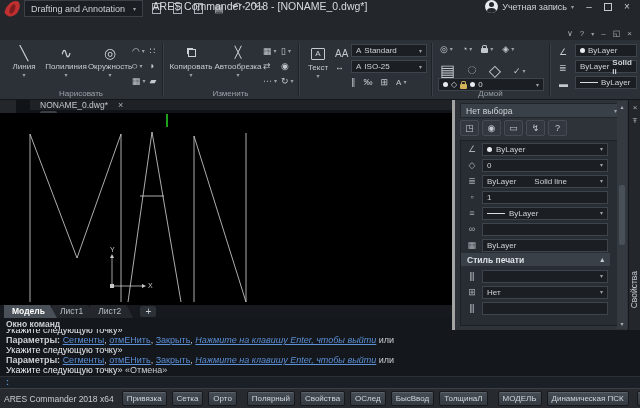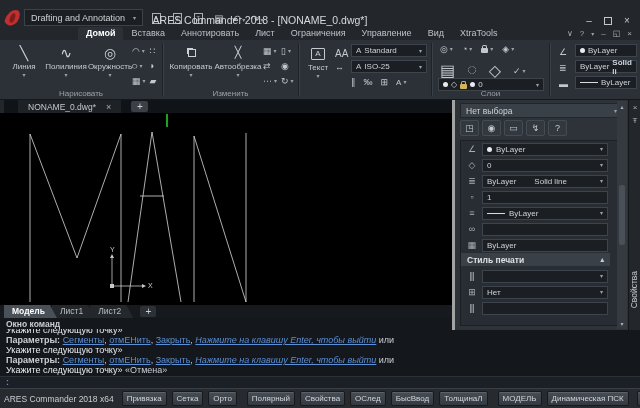--- a/index.html
+++ b/index.html
@@ -1,21 +1,21 @@
 <!DOCTYPE html>
 <html><head>
 <meta charset="utf-8">
 <style>
 *{margin:0;padding:0;box-sizing:border-box;font-family:"Liberation Sans",sans-serif;}
 html,body{width:640px;height:408px;overflow:hidden;background:#17191d;}
 #app{position:absolute;width:640px;height:408px;background:#23272c;color:#c8cdd2;overflow:hidden;}
 .abs{position:absolute;}
 
 
-#titlebar{left:0;right:0;top:0;height:26px;display:flex;align-items:flex-end;padding:0 6px;gap:5px;background:#23272c;}
+#titlebar{left:0;right:0;top:0;height:26px;display:flex;align-items:flex-start;padding:0 6px;gap:5px;background:#23272c;}
 #logo{width:13px;height:17px;position:relative;flex:0 0 13px;}
 #logo:before{content:"";position:absolute;inset:0;background:#c03030;border-radius:70% 30% 60% 40%/80% 40% 60% 20%;transform:rotate(18deg);}
 #logo:after{content:"";position:absolute;left:4px;top:4px;width:5px;height:10px;background:#7e1d1d;border-radius:60% 40% 60% 40%;transform:rotate(15deg);}
 #workspace{height:17px;background:#1b1f23;border:1px solid #3c4249;display:flex;align-items:center;gap:8px;padding:0 6px;font-size:9px;color:#cdd2d7;}
 .tb-btn{width:16px;height:16px;display:flex;align-items:center;justify-content:center;color:#b9bfc6;font-size:10px;}
 .pg{width:9px;height:11px;border:1px solid #a9afb6;font-size:7px;line-height:9px;text-align:center;color:#a9afb6;}
 .undo-g{display:flex;align-items:center;font-size:11px;color:#b9bfc6;gap:1px;}
 .caret{font-size:6px;color:#9aa0a7;line-height:6px;}
 #tb-title{position:absolute;left:60px;right:180px;text-align:center;font-size:10.5px;color:#d6dade;pointer-events:none;}
 #tb-right{margin-left:auto;display:flex;align-items:center;gap:8px;z-index:2;}
@@ -50,21 +50,21 @@
 .rfield{position:absolute;height:13px;background:#1b1f24;border:1px solid #3e444b;display:flex;align-items:center;gap:3px;padding:0 4px;font-size:8px;color:#ced3d8;}
 .rfield .caret{margin-left:auto;}
 .mlock{width:7px;height:5px;background:#d4b45a;border-radius:1px;position:relative;margin-top:3px;}
 .mlock:before{content:"";position:absolute;left:1px;top:-3px;width:3px;height:3px;border:1px solid #d4b45a;border-bottom:none;border-radius:2px 2px 0 0;}
 .mlock.gray{background:#c2c8ce;}
 .mlock.gray:before{border-color:#c2c8ce;}
 .swatch-dot{width:5px;height:5px;border-radius:50%;background:#e8ecf0;flex:0 0 5px;}
 .swatch-line{width:18px;height:1px;background:#d8dce0;flex:0 0 18px;}
 
 
-#doctabs{left:4px;top:100px;width:452px;height:13px;background:#101317;display:flex;align-items:stretch;padding-left:14px;}
+#doctabs{left:16px;top:100px;width:452px;height:13px;background:#101317;display:flex;align-items:stretch;padding-left:14px;flex-direction:column;}
 #doc-tab{display:flex;align-items:center;gap:10px;padding:0 10px;background:#1e2227;font-size:8.5px;color:#c3c8cd;}
 #doc-close{font-size:9px;color:#aab0b7;cursor:pointer;}
 #doc-new{margin:1px 0 1px 10px;width:17px;background:#3a4046;border-radius:2px;color:#cdd2d7;font-size:10px;line-height:11px;text-align:center;}
 
 
 #canvas{left:0;top:113px;width:452px;height:192px;background:#000;}
 
 
 #sheettabs{left:0;top:305px;width:452px;height:13px;background:#16191d;display:flex;align-items:stretch;padding-left:4px;}
 .sheet-tab{height:13px;padding:0 12px 0 8px;font-size:8.5px;line-height:13px;color:#b6bcc2;background:#24282d;clip-path:polygon(0 0,calc(100% - 7px) 0,100% 100%,0 100%);margin-right:-5px;cursor:pointer;}
@@ -140,37 +140,32 @@
     <div class="undo-g">
         <span>↶</span>
         <span class="caret">▾</span>
       </div>
     <div class="undo-g">
         <span>↷</span>
         <span class="caret">▾</span>
       </div>
     <div id="tb-title">ARES Commander 2018 - [NONAME_0.dwg*]</div>
     <div id="tb-right">
+      <div id="account">
+        <span id="avatar"></span>
+        <span>Учетная запись</span>
+        <span class="caret">▾</span>
+      </div>
       <span class="win-btn">–</span>
       <span class="box-btn"></span>
       <span class="win-btn">×</span>
     </div>
   </div>
 
   <div id="menubar" class="abs">
-    <div id="menu-tabs" style="display:flex;">
-        <div class="menu-tab active">Домой</div>
-        <div class="menu-tab">Вставка</div>
-        <div class="menu-tab">Аннотировать</div>
-        <div class="menu-tab">Лист</div>
-        <div class="menu-tab">Ограничения</div>
-        <div class="menu-tab">Управление</div>
-        <div class="menu-tab">Вид</div>
-        <div class="menu-tab">XtraTools</div>
-      </div>
     <div id="menu-right">
       <span>∨</span>
       <span>?</span>
       <span class="caret">▾</span>
       <span>–</span>
       <span>◱</span>
       <span>×</span>
     </div>
   </div>
 
@@ -325,21 +320,21 @@
           </span>
       </div>
       <div class="rfield" style="left:6px;top:38px;width:106px;">
         <span class="swatch-dot"></span>
         <span class="gi" style="font-size:8px;">◇</span>
         <span class="mlock"></span>
         <span class="swatch-dot"></span>
         <span>0</span>
         <span class="caret">▾</span>
       </div>
-      <div class="plabel">Слои</div>
+      <div class="plabel">Домой</div>
     </div>
     <div class="sep" style="left:549px;"></div>
 
     <div class="panel" style="left:551px;width:89px;">
       <span class="gi abs" style="left:8px;top:7px;font-size:9px;">∠</span>
       <div class="rfield" style="left:24px;top:4px;width:62px;">
         <span class="swatch-dot"></span>
         <span>ByLayer</span>
       </div>
       <span class="gi abs" style="left:8px;top:23px;font-size:9px;">≣</span>

